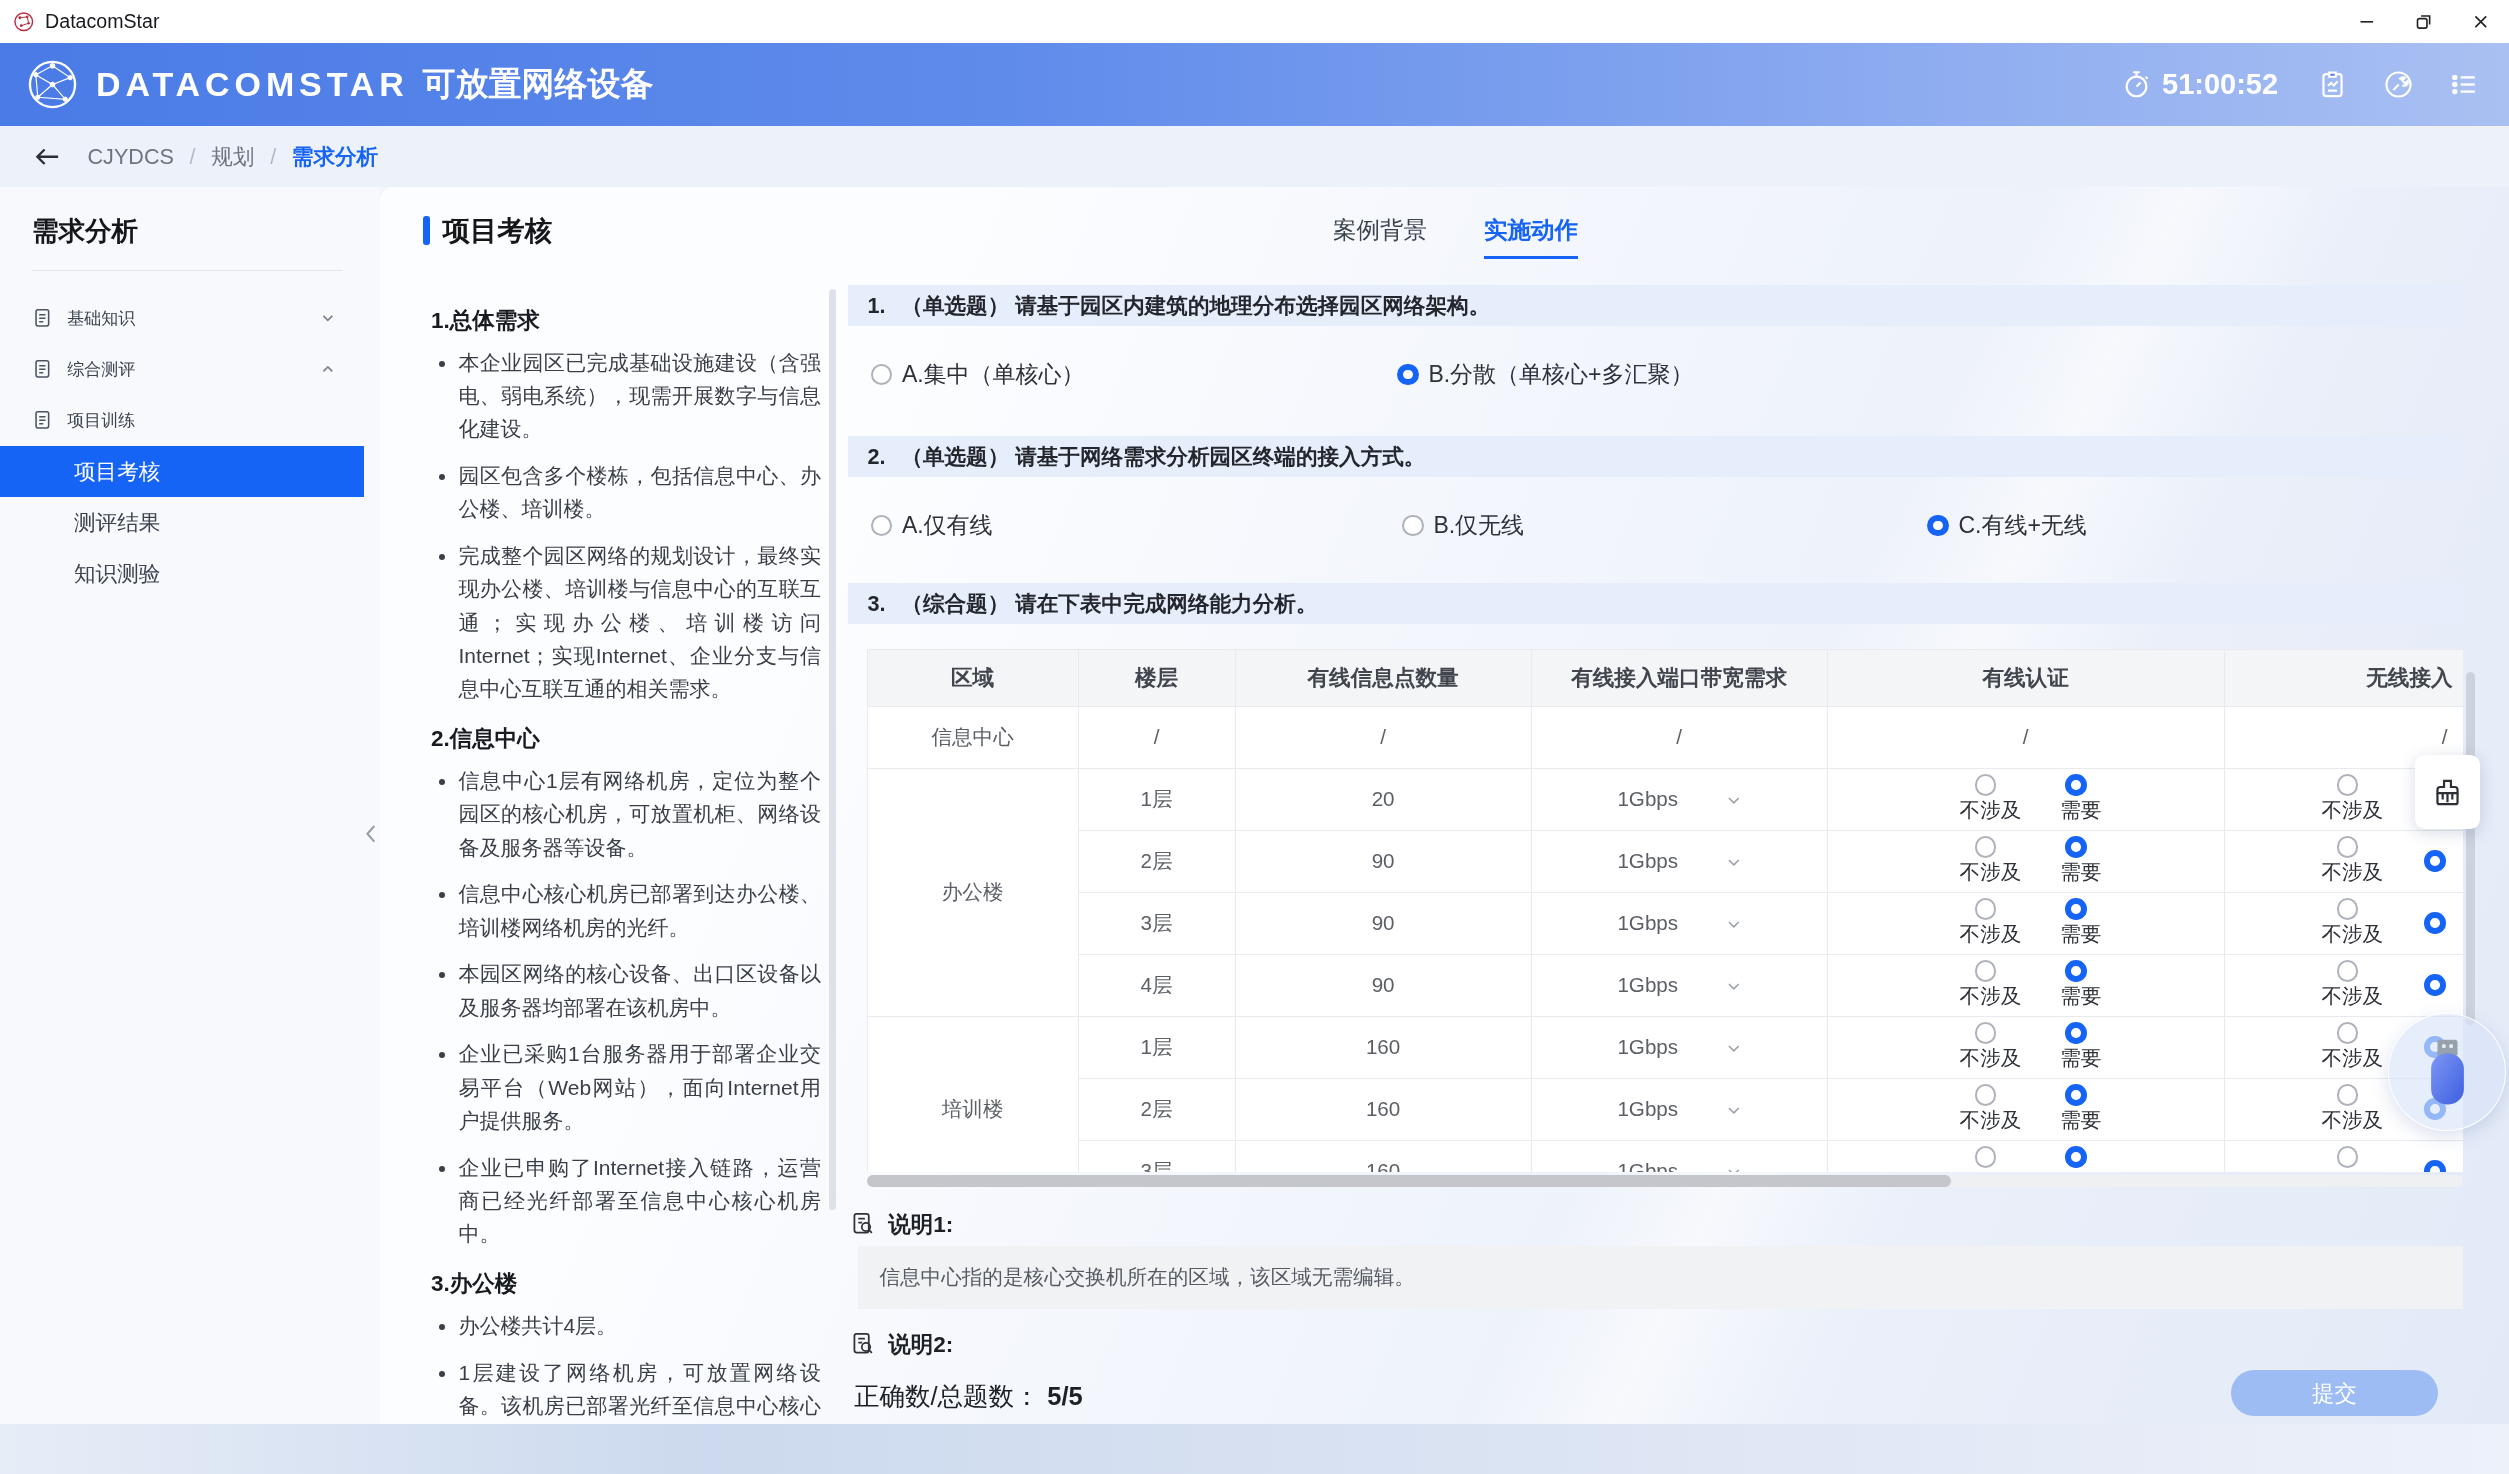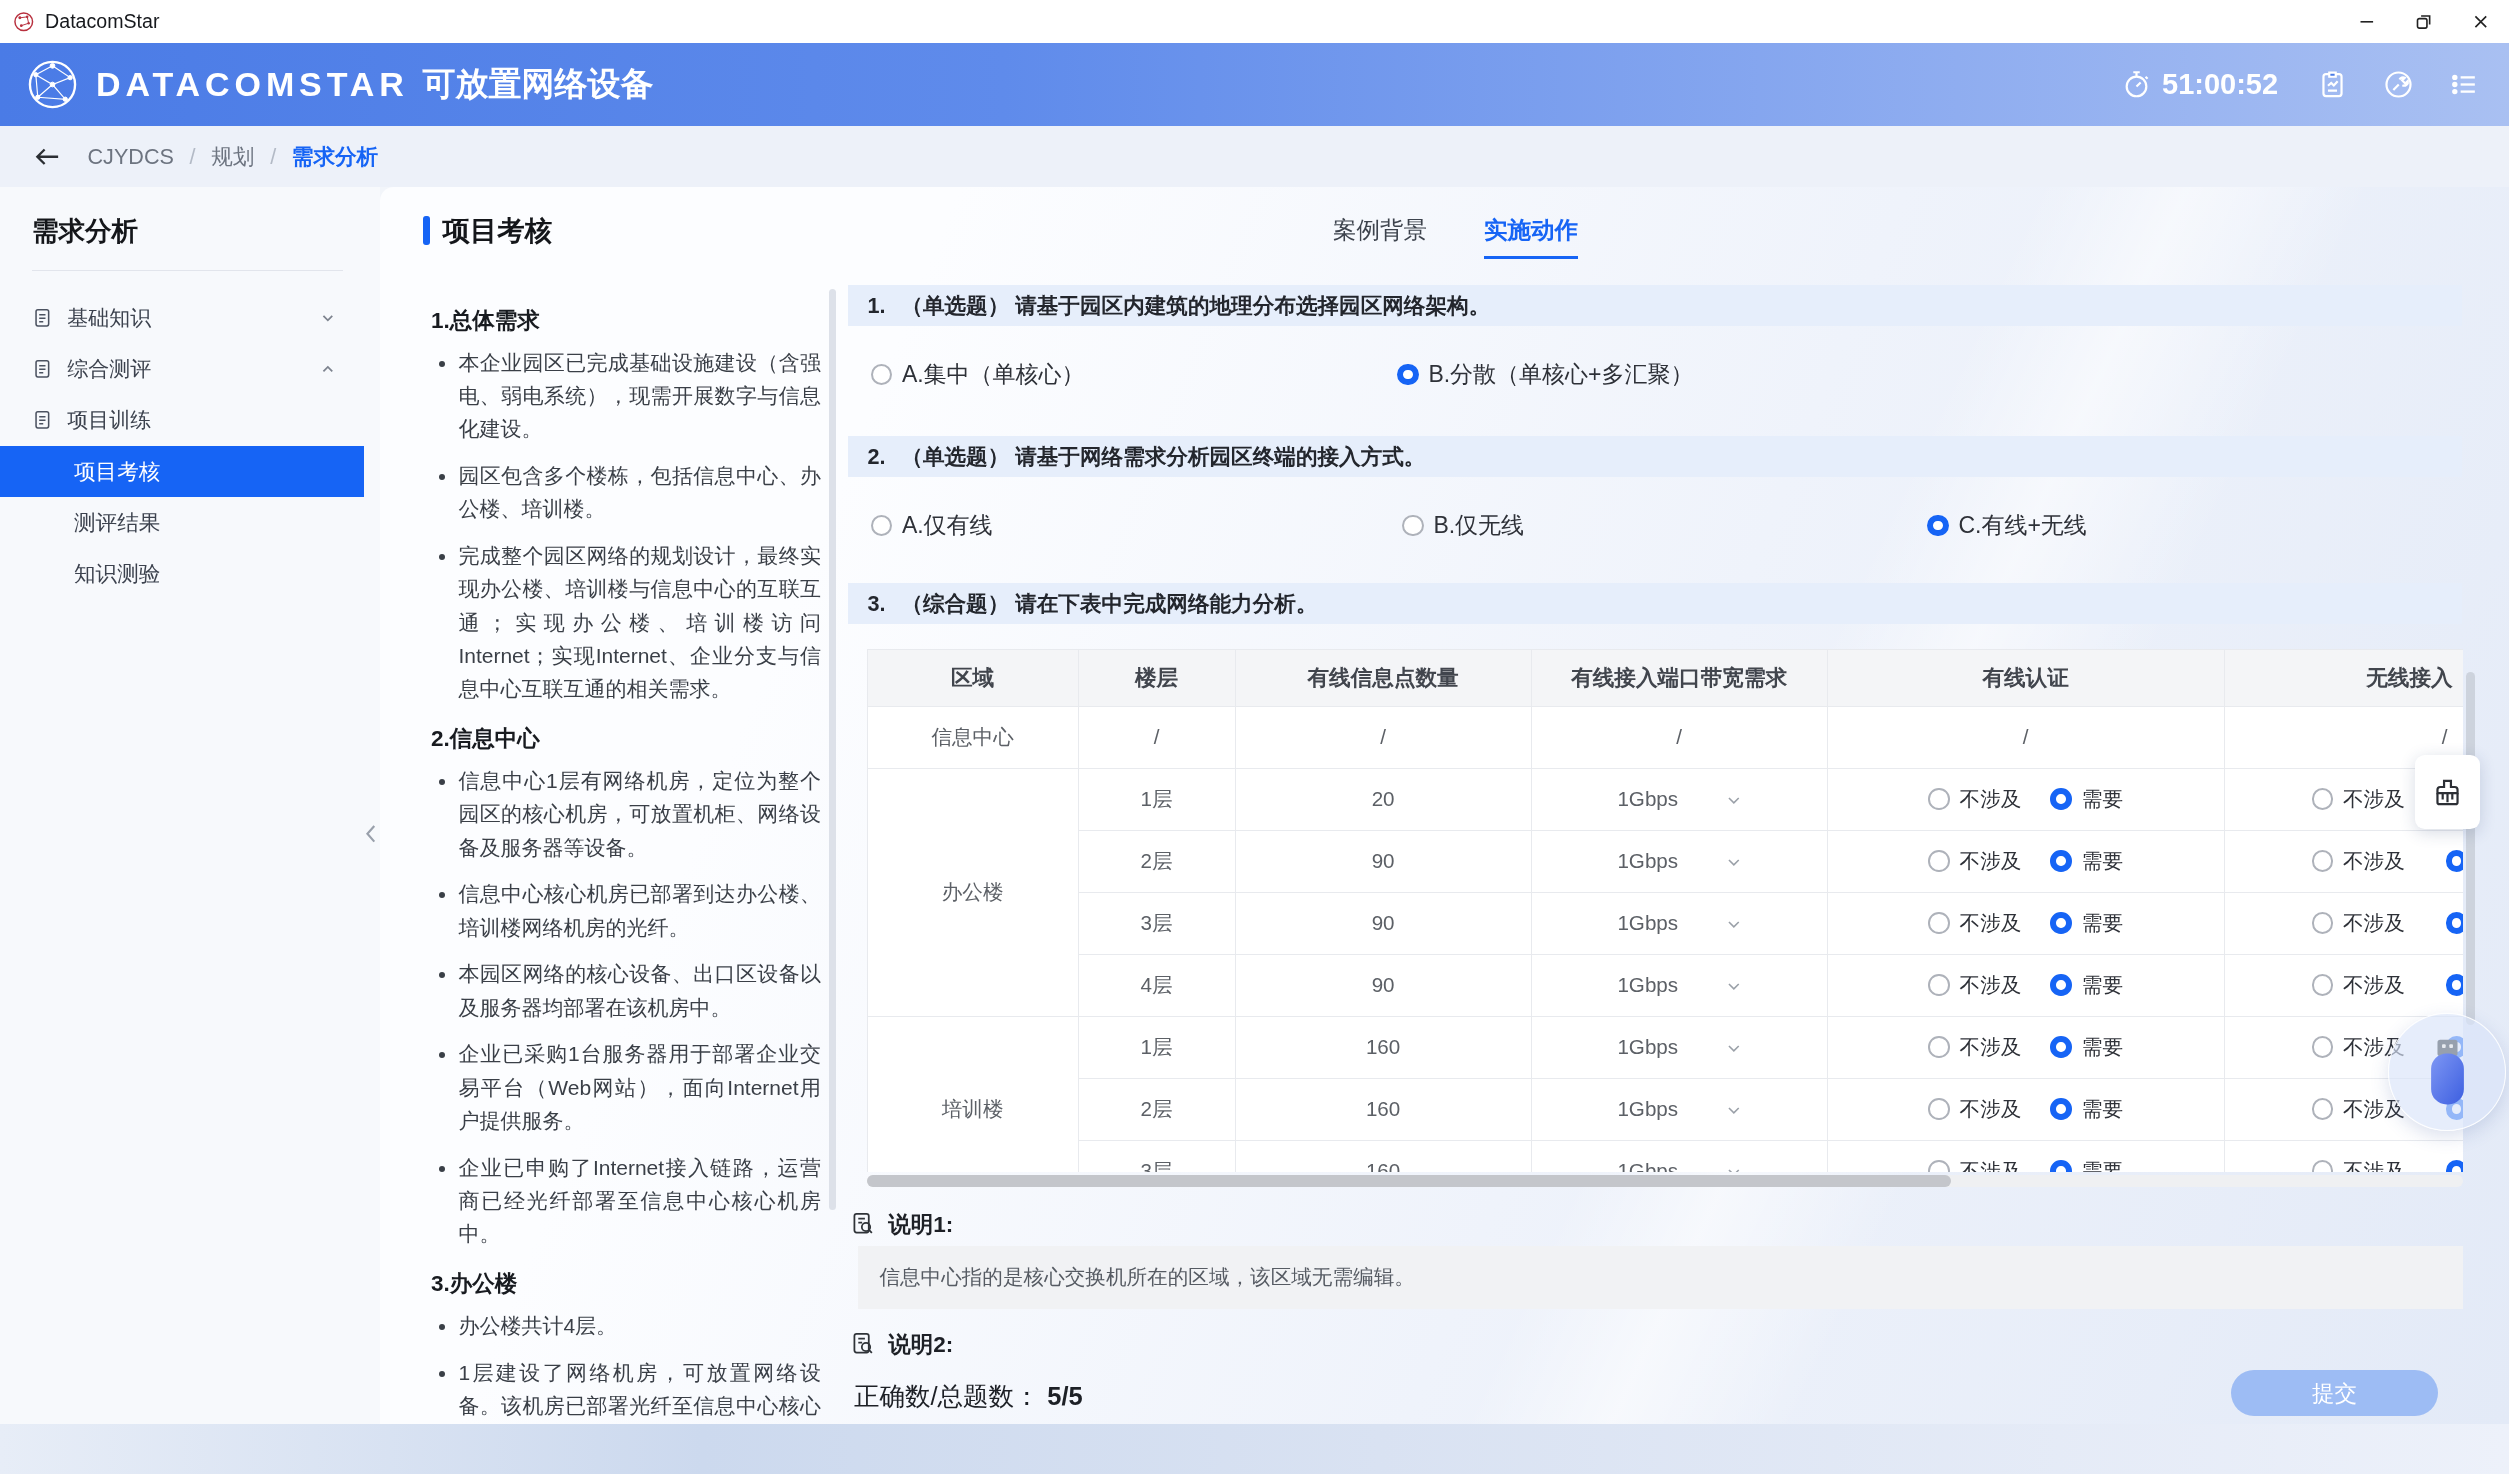--- a/index.html
+++ b/index.html
@@ -26,21 +26,21 @@
   .breadbar{position:absolute;left:0;top:126px;width:2509px;height:61px;background:#edf1f9;display:flex;align-items:center;z-index:20;}
   .backbtn{margin-left:33px;}
   .crumbs{margin-left:25.5px;display:flex;align-items:center;gap:15.7px;font-size:21.6px;color:#6d7480;}
   .crumb-sep{color:#b3bac6;}
   .crumb-active{color:#1664f5;font-weight:700;}
   
   .sidebar{position:absolute;left:0;top:187px;width:380px;height:1237px;background:#f7f9fc;}
   .sb-title{margin:25.5px 0 0 32px;font-size:26.5px;font-weight:700;color:#14161a;}
   .sb-div{margin:21.6px 0 0 32px;width:311px;height:1px;background:#e2e5ec;}
   .sb-list{margin-top:21.6px;}
-  .sb-item{height:51px;display:flex;align-items:center;padding-left:32px;font-size:21px;color:#3c424e;position:relative;width:331px;}
+  .sb-item{height:51px;display:flex;align-items:center;padding-left:32px;font-size:17px;color:#3c424e;position:relative;width:331px;}
   .sb-item .lbl{margin-left:13.7px;}
   .sb-chev{position:absolute;right:27.4px;top:17.6px;}
   .sb-sub{height:51px;display:flex;align-items:center;padding-left:74px;font-size:21.6px;color:#3c424e;width:290px;}
   .sb-sub.sel{background:#1664f5;color:#fff;font-weight:500;}
   
   .main{position:absolute;left:380px;top:187px;width:2129px;height:1237px;border-radius:13.7px 0 0 0;overflow:hidden;
     background:linear-gradient(112deg,#fcfdff 22%,#eff3fb 58%,#e3eaf7 100%);}
   .sheen{position:absolute;left:882px;top:0;width:1274px;height:1237px;pointer-events:none;
     background:linear-gradient(115deg,rgba(255,255,255,0) 42%,rgba(255,255,255,.55) 50%,rgba(255,255,255,0) 60%);}
   .ptitle{position:absolute;left:43px;top:25.5px;display:flex;align-items:center;}
@@ -70,21 +70,21 @@
   .olb{margin-left:9.8px;font-size:23px;color:#2e3138;}
   
   .tblwrap{position:relative;margin-left:18.6px;margin-top:24.5px;width:1596px;height:523px;overflow:hidden;background:#fff;}
   table{border-collapse:collapse;table-layout:fixed;width:1798px;}
   th{height:54px;background:#f4f5f7;font-size:21.6px;font-weight:600;color:#41454d;border:1px solid #e8eaee;}
   td{height:59px;text-align:center;font-size:20.6px;color:#5c6066;border:1px solid #e8eaee;background:#fff;white-space:nowrap;}
   th.wl-h{text-align:right;padding-right:212px;}
   .dd{display:flex;align-items:center;justify-content:center;gap:49px;}
   .dd .chev{margin-top:2.9px;}
   .optcell{display:flex;align-items:center;justify-content:center;gap:29px;}
-  .optcell .o,.wlcell .o{display:flex;align-items:center;}
+  .optcell .o,.wlcell .o{display:flex;align-items:center;flex-direction:column;}
   .optcell .olb,.wlcell .olb{font-size:20.6px;}
   .wlcell{display:flex;align-items:center;justify-content:flex-start;padding-left:86px;}
   .wlcell .o + .o{margin-left:41px;}
   .hscroll{position:relative;margin-left:18.6px;margin-top:3.9px;width:1596px;height:11.8px;background:#eff0f2;border-radius:5.9px;}
   .hthumb{position:absolute;left:0;top:0;width:1084px;height:11.8px;background:#c4c6cb;border-radius:5.9px;}
   
   .note-head{display:flex;align-items:center;margin:23.5px 0 0 2px;height:27.4px;}
   .note-head.second{margin-top:21.6px;}
   .note-label{margin-left:11.8px;font-size:22.5px;font-weight:700;color:#1d2026;}
   .note-box{margin-left:9.8px;margin-top:7.8px;width:1605px;height:63px;background:#f1f2f4;display:flex;align-items:center;

